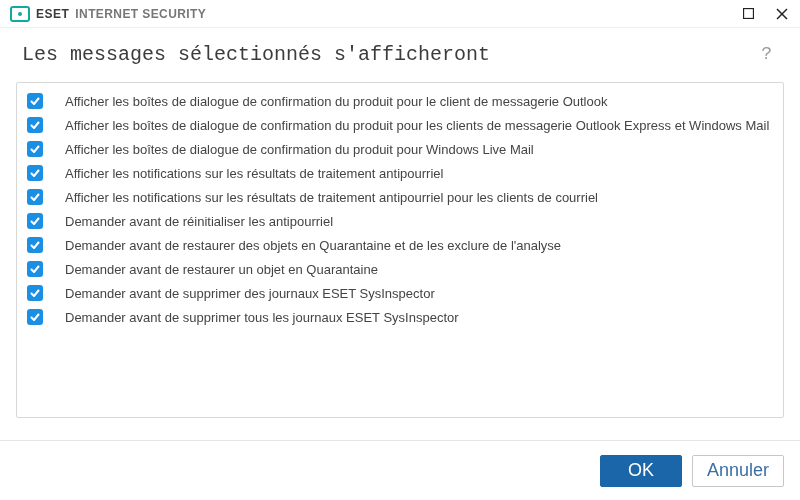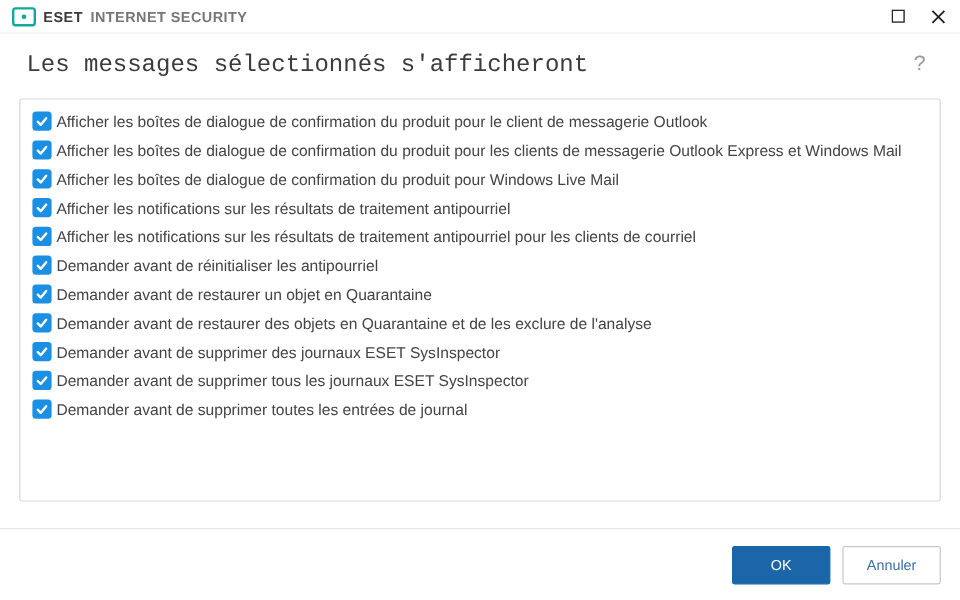--- a/index.html
+++ b/index.html
@@ -91,21 +91,21 @@
   }
   .panel ul {
     list-style: none;
     margin: 0;
     padding: 6px 4px 6px 8px;
     min-width: 740px;
   }
   .panel li {
     display: flex;
     align-items: center;
-    gap: 4px;
+    gap: 22px;
     padding: 4px 2px;
     font-size: 13px;
     color: #444;
     white-space: nowrap;
   }
   .cb {
     width: 16px; height: 16px;
     border-radius: 3px;
     background: #1a8fe3;
     display: inline-flex;
@@ -127,21 +127,21 @@
     gap: 10px;
     background: #fff;
   }
   .btn {
     min-width: 82px;
     height: 32px;
     border: 1px solid #c7c7c7;
     border-radius: 2px;
     background: #fff;
     color: #3a6fa5;
-    font-size: 12px;
+    font-size: 18px;
     cursor: pointer;
     display: inline-flex;
     align-items: center;
     justify-content: center;
     padding: 0 14px;
   }
   .btn.primary {
     background: #1a66a8;
     border-color: #1a66a8;
     color: #fff;
@@ -231,53 +231,45 @@
           </svg>
         </span>
         <span>Demander avant de réinitialiser les antipourriel</span>
       </li>
       <li>
         <span class="cb">
           <svg width="10" height="10" viewBox="0 0 10 10">
             <polyline points="1.5,5.5 4,8 8.5,2.5" fill="none" stroke="#fff" stroke-width="2" stroke-linecap="round" stroke-linejoin="round"></polyline>
           </svg>
         </span>
+        <span>Demander avant de restaurer des objets en Quarantaine et de les exclure de l'analyse</span>
+      </li>
+      <li>
+        <span class="cb">
+          <svg width="10" height="10" viewBox="0 0 10 10">
+            <polyline points="1.5,5.5 4,8 8.5,2.5" fill="none" stroke="#fff" stroke-width="2" stroke-linecap="round" stroke-linejoin="round"></polyline>
+          </svg>
+        </span>
         <span>Demander avant de restaurer un objet en Quarantaine</span>
       </li>
       <li>
         <span class="cb">
           <svg width="10" height="10" viewBox="0 0 10 10">
             <polyline points="1.5,5.5 4,8 8.5,2.5" fill="none" stroke="#fff" stroke-width="2" stroke-linecap="round" stroke-linejoin="round"></polyline>
           </svg>
         </span>
-        <span>Demander avant de restaurer des objets en Quarantaine et de les exclure de l'analyse</span>
-      </li>
-      <li>
-        <span class="cb">
-          <svg width="10" height="10" viewBox="0 0 10 10">
-            <polyline points="1.5,5.5 4,8 8.5,2.5" fill="none" stroke="#fff" stroke-width="2" stroke-linecap="round" stroke-linejoin="round"></polyline>
-          </svg>
-        </span>
         <span>Demander avant de supprimer des journaux ESET SysInspector</span>
       </li>
       <li>
         <span class="cb">
           <svg width="10" height="10" viewBox="0 0 10 10">
             <polyline points="1.5,5.5 4,8 8.5,2.5" fill="none" stroke="#fff" stroke-width="2" stroke-linecap="round" stroke-linejoin="round"></polyline>
           </svg>
         </span>
         <span>Demander avant de supprimer tous les journaux ESET SysInspector</span>
-      </li>
-      <li>
-        <span class="cb">
-          <svg width="10" height="10" viewBox="0 0 10 10">
-            <polyline points="1.5,5.5 4,8 8.5,2.5" fill="none" stroke="#fff" stroke-width="2" stroke-linecap="round" stroke-linejoin="round"></polyline>
-          </svg>
-        </span>
-        <span>Demander avant de supprimer toutes les entrées de journal</span>
       </li>
     </ul>
 </div>
 
 <div class="footer">
   <button class="btn primary">OK</button>
   <button class="btn">Annuler</button>
 </div>
 
 </body></html>

